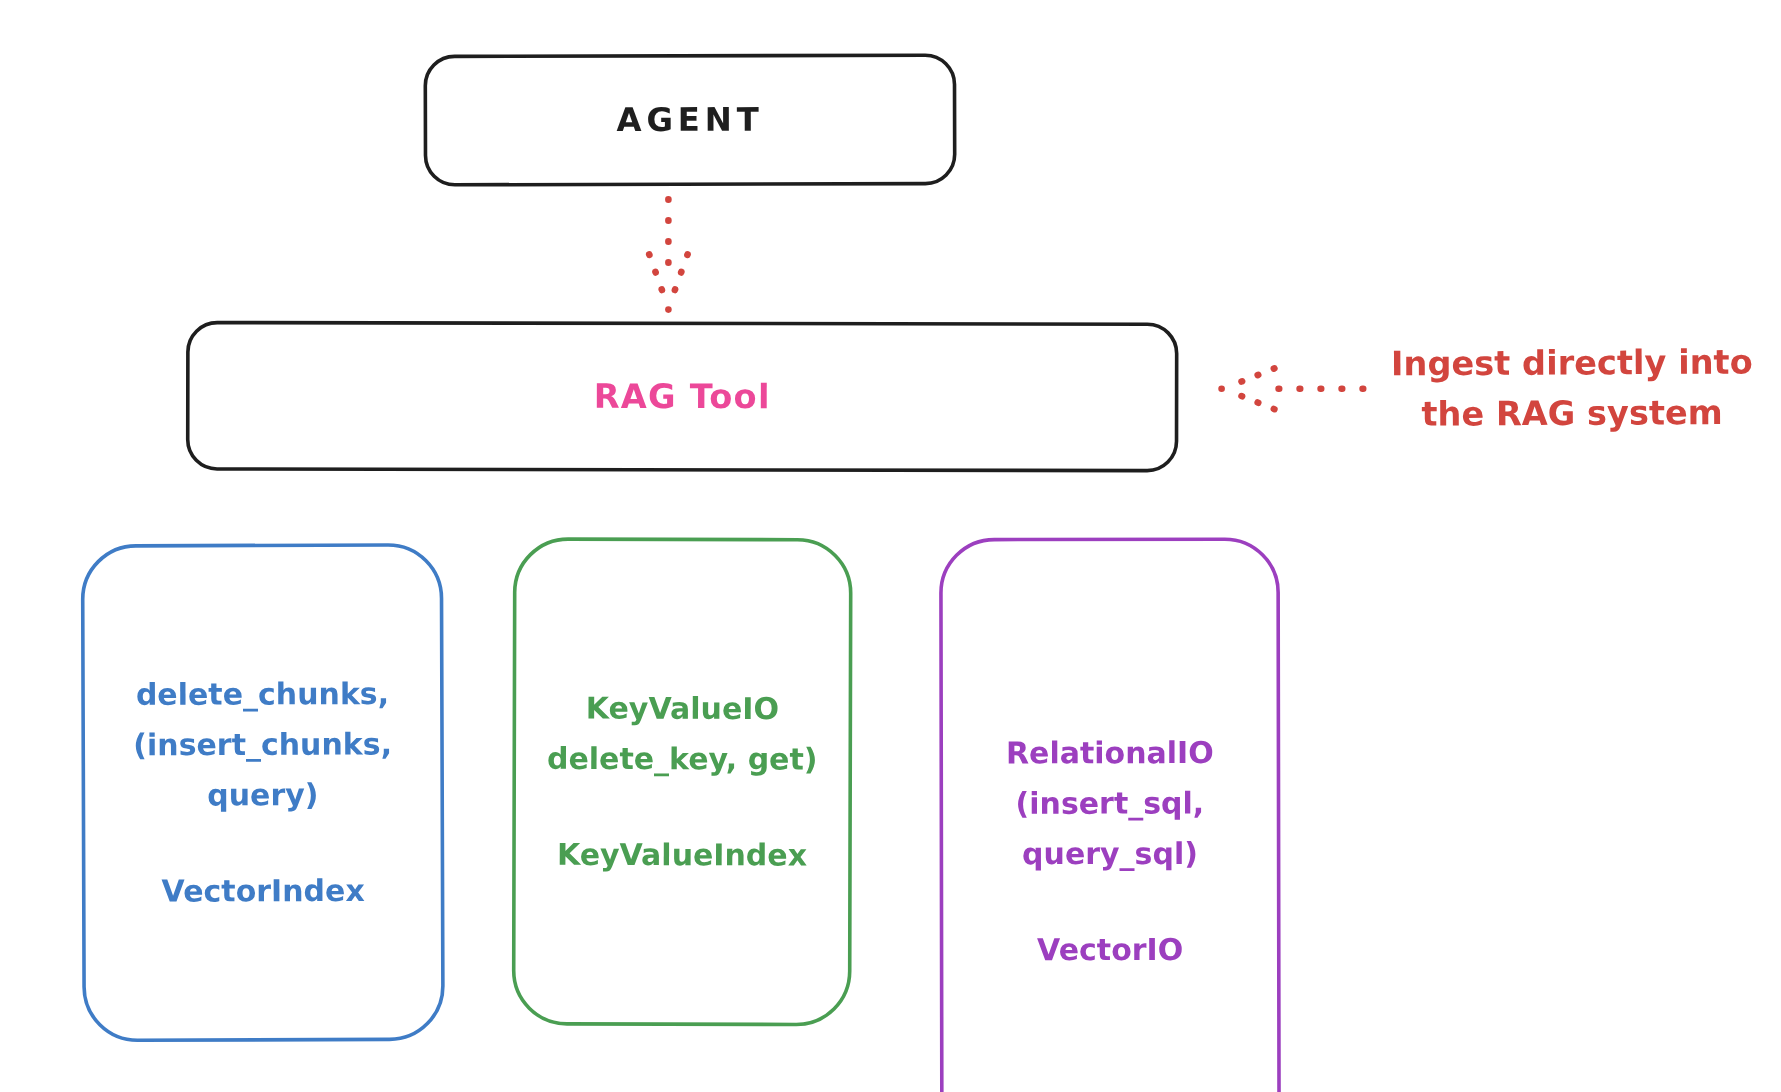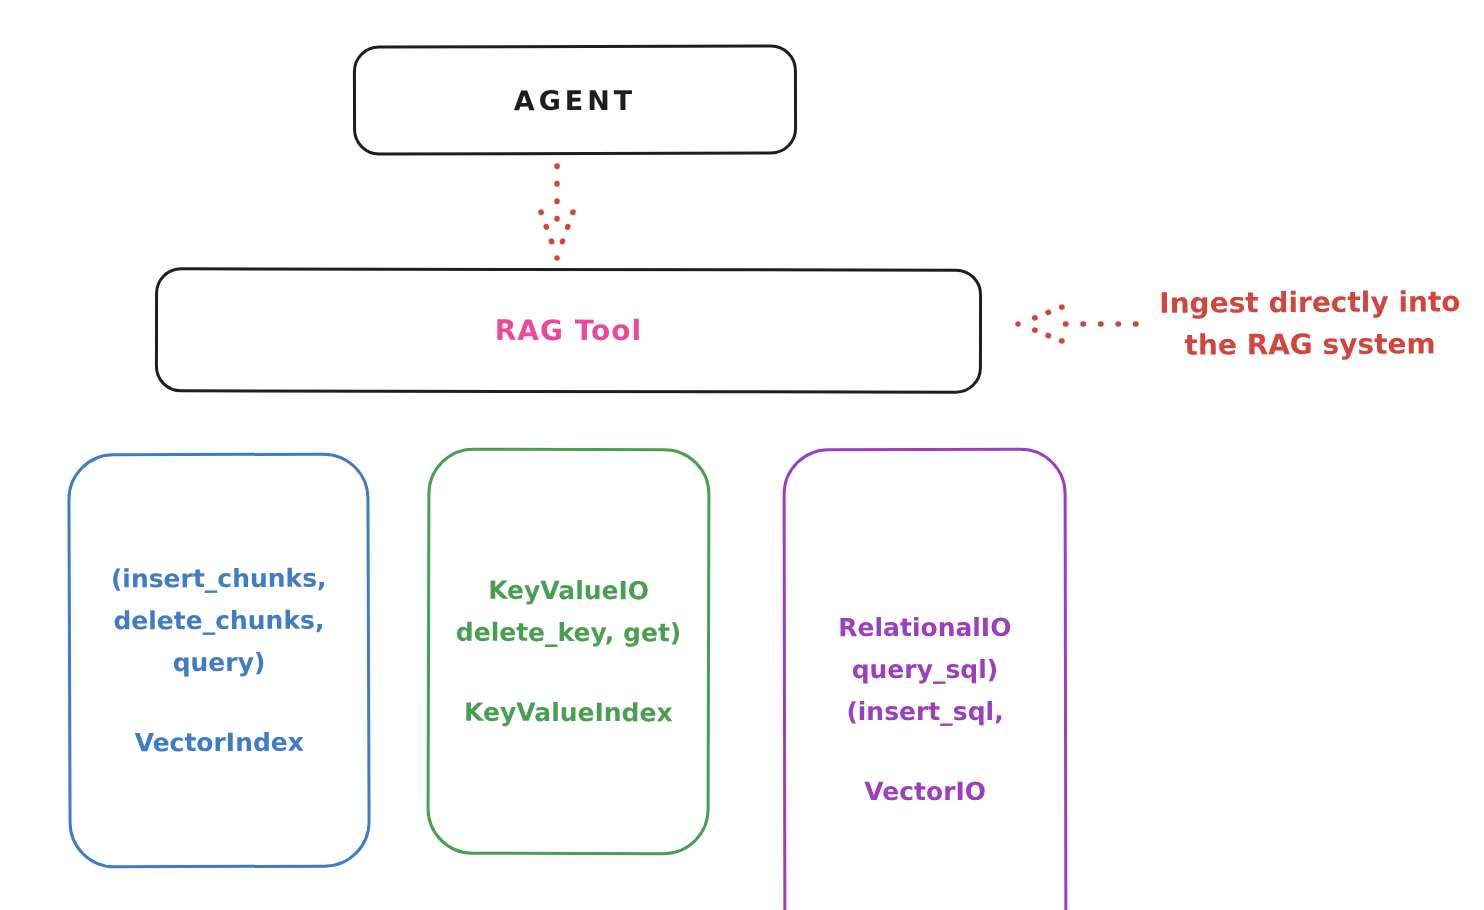--- a/index.html
+++ b/index.html
@@ -130,37 +130,37 @@
     </g>
   </svg>
 
   <div class="ingest-note">
     <span>Ingest directly into</span>
     <span>the RAG system</span>
   </div>
 
   <div class="box io-box blue-box">
     <div class="fn-block">
+      <span>delete_chunks,</span>
       <span>(insert_chunks,</span>
-      <span>delete_chunks,</span>
       <span>query)</span>
     </div>
     <div class="index-label">VectorIndex</div>
   </div>
 
   <div class="box io-box green-box">
     <div class="fn-block">
       <span>KeyValueIO</span>
       <span>delete_key, get)</span>
     </div>
     <div class="index-label">KeyValueIndex</div>
   </div>
 
   <div class="box io-box purple-box">
     <div class="fn-block">
       <span>RelationalIO</span>
+      <span>(insert_sql,</span>
       <span>query_sql)</span>
-      <span>(insert_sql,</span>
     </div>
     <div class="index-label">VectorIO</div>
   </div>
 
 </div>
 
 </body></html>

